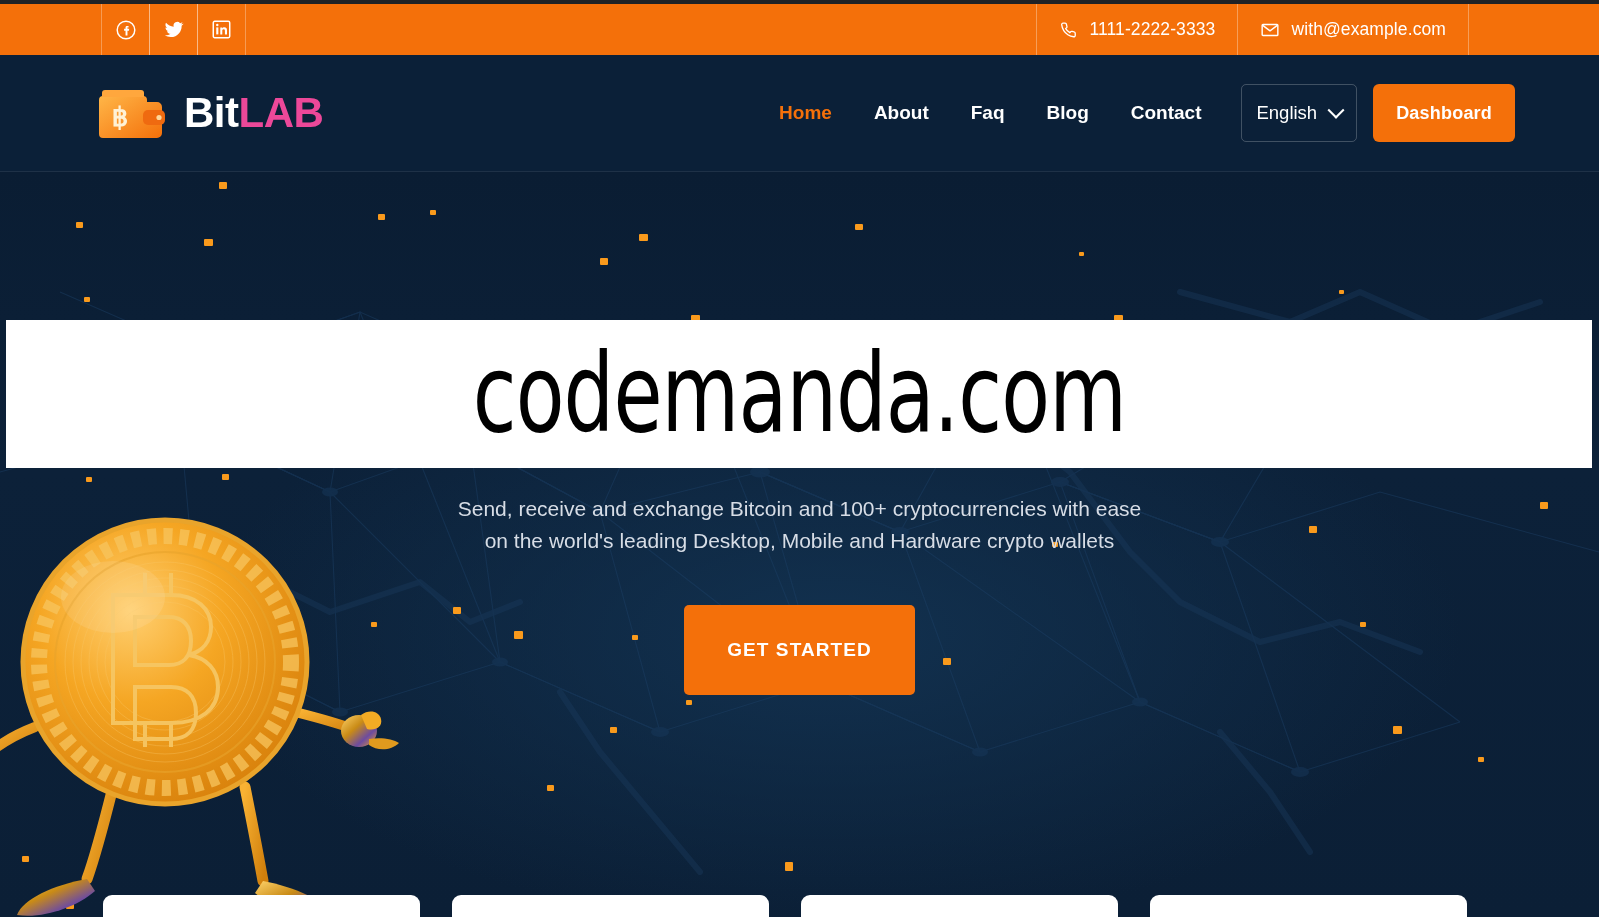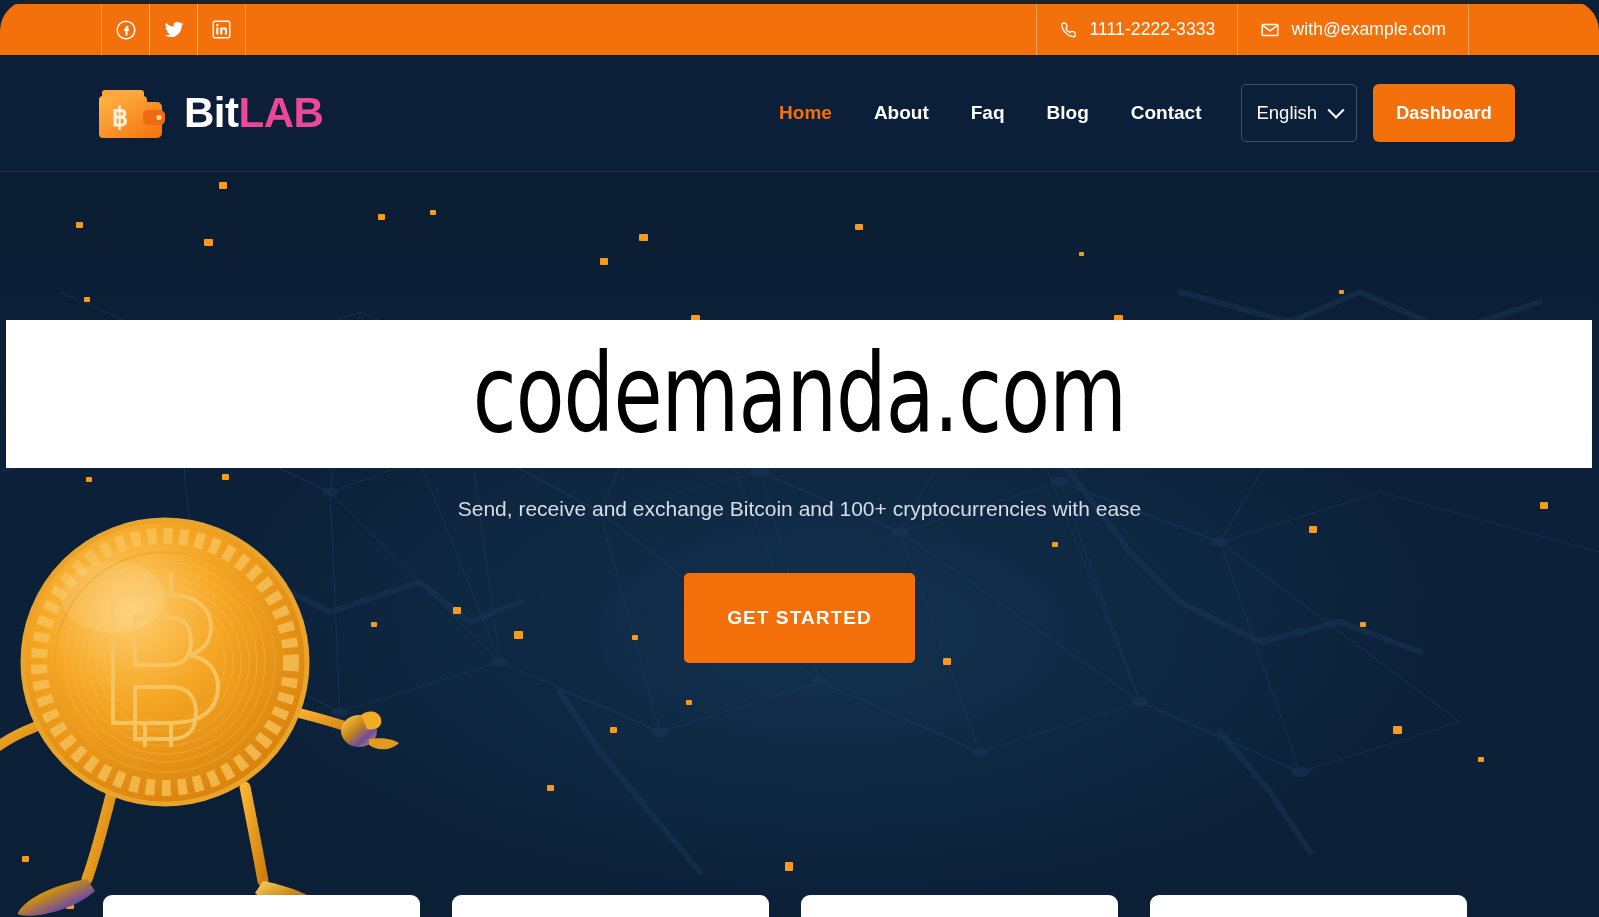--- a/index.html
+++ b/index.html
@@ -1,21 +1,21 @@
 <!DOCTYPE html>
 <html><head>
 <meta charset="utf-8">
 <style>
   * { margin:0; padding:0; box-sizing:border-box; }
   html, body {
     width:1599px; height:917px; overflow:hidden;
     background:#0b2038;
     font-family:"Liberation Sans", sans-serif;
   }
-  #page { position:relative; width:1599px; height:917px; overflow:hidden; background:#0b2038;border-radius:31px; }
+  #page { position:relative; width:1599px; height:917px; overflow:hidden; background:#0b2038; }
 
   
   .chrome-strip {
     position:absolute; top:0; left:0; width:1599px; height:4px;
     background:#1f2226;
   }
 
   
   .topbar {
     position:absolute; top:4px; left:0; width:1599px; height:51px;
@@ -326,20 +326,21 @@
                  M140 200 v52 h36 c16 0 25 -9 25 -26 c0 -17 -9 -26 -25 -26 z"></path>
         <path d="M150 86 v22 M176 86 v22 M150 236 v24 M176 236 v24"></path>
       </g>
       <ellipse cx="118" cy="110" rx="52" ry="36" fill="#fff" opacity=".10"></ellipse>
     </svg>
 
     <div class="hero-content">
       <h1 class="hero-title">Wallet as a Service.</h1>
       <p class="hero-sub">
         <span>Send, receive and exchange Bitcoin and 100+ cryptocurrencies with ease</span><br>
+        <span>on the world's leading Desktop, Mobile and Hardware crypto wallets</span>
       </p>
       <button class="get-started">GET STARTED</button>
     </div>
   </div>
 
   <div class="cards">
     <div class="fcard" style="left:103px;width:317px;"></div>
     <div class="fcard" style="left:452px;width:317px;"></div>
     <div class="fcard" style="left:801px;width:317px;"></div>
     <div class="fcard" style="left:1150px;width:317px;"></div>

